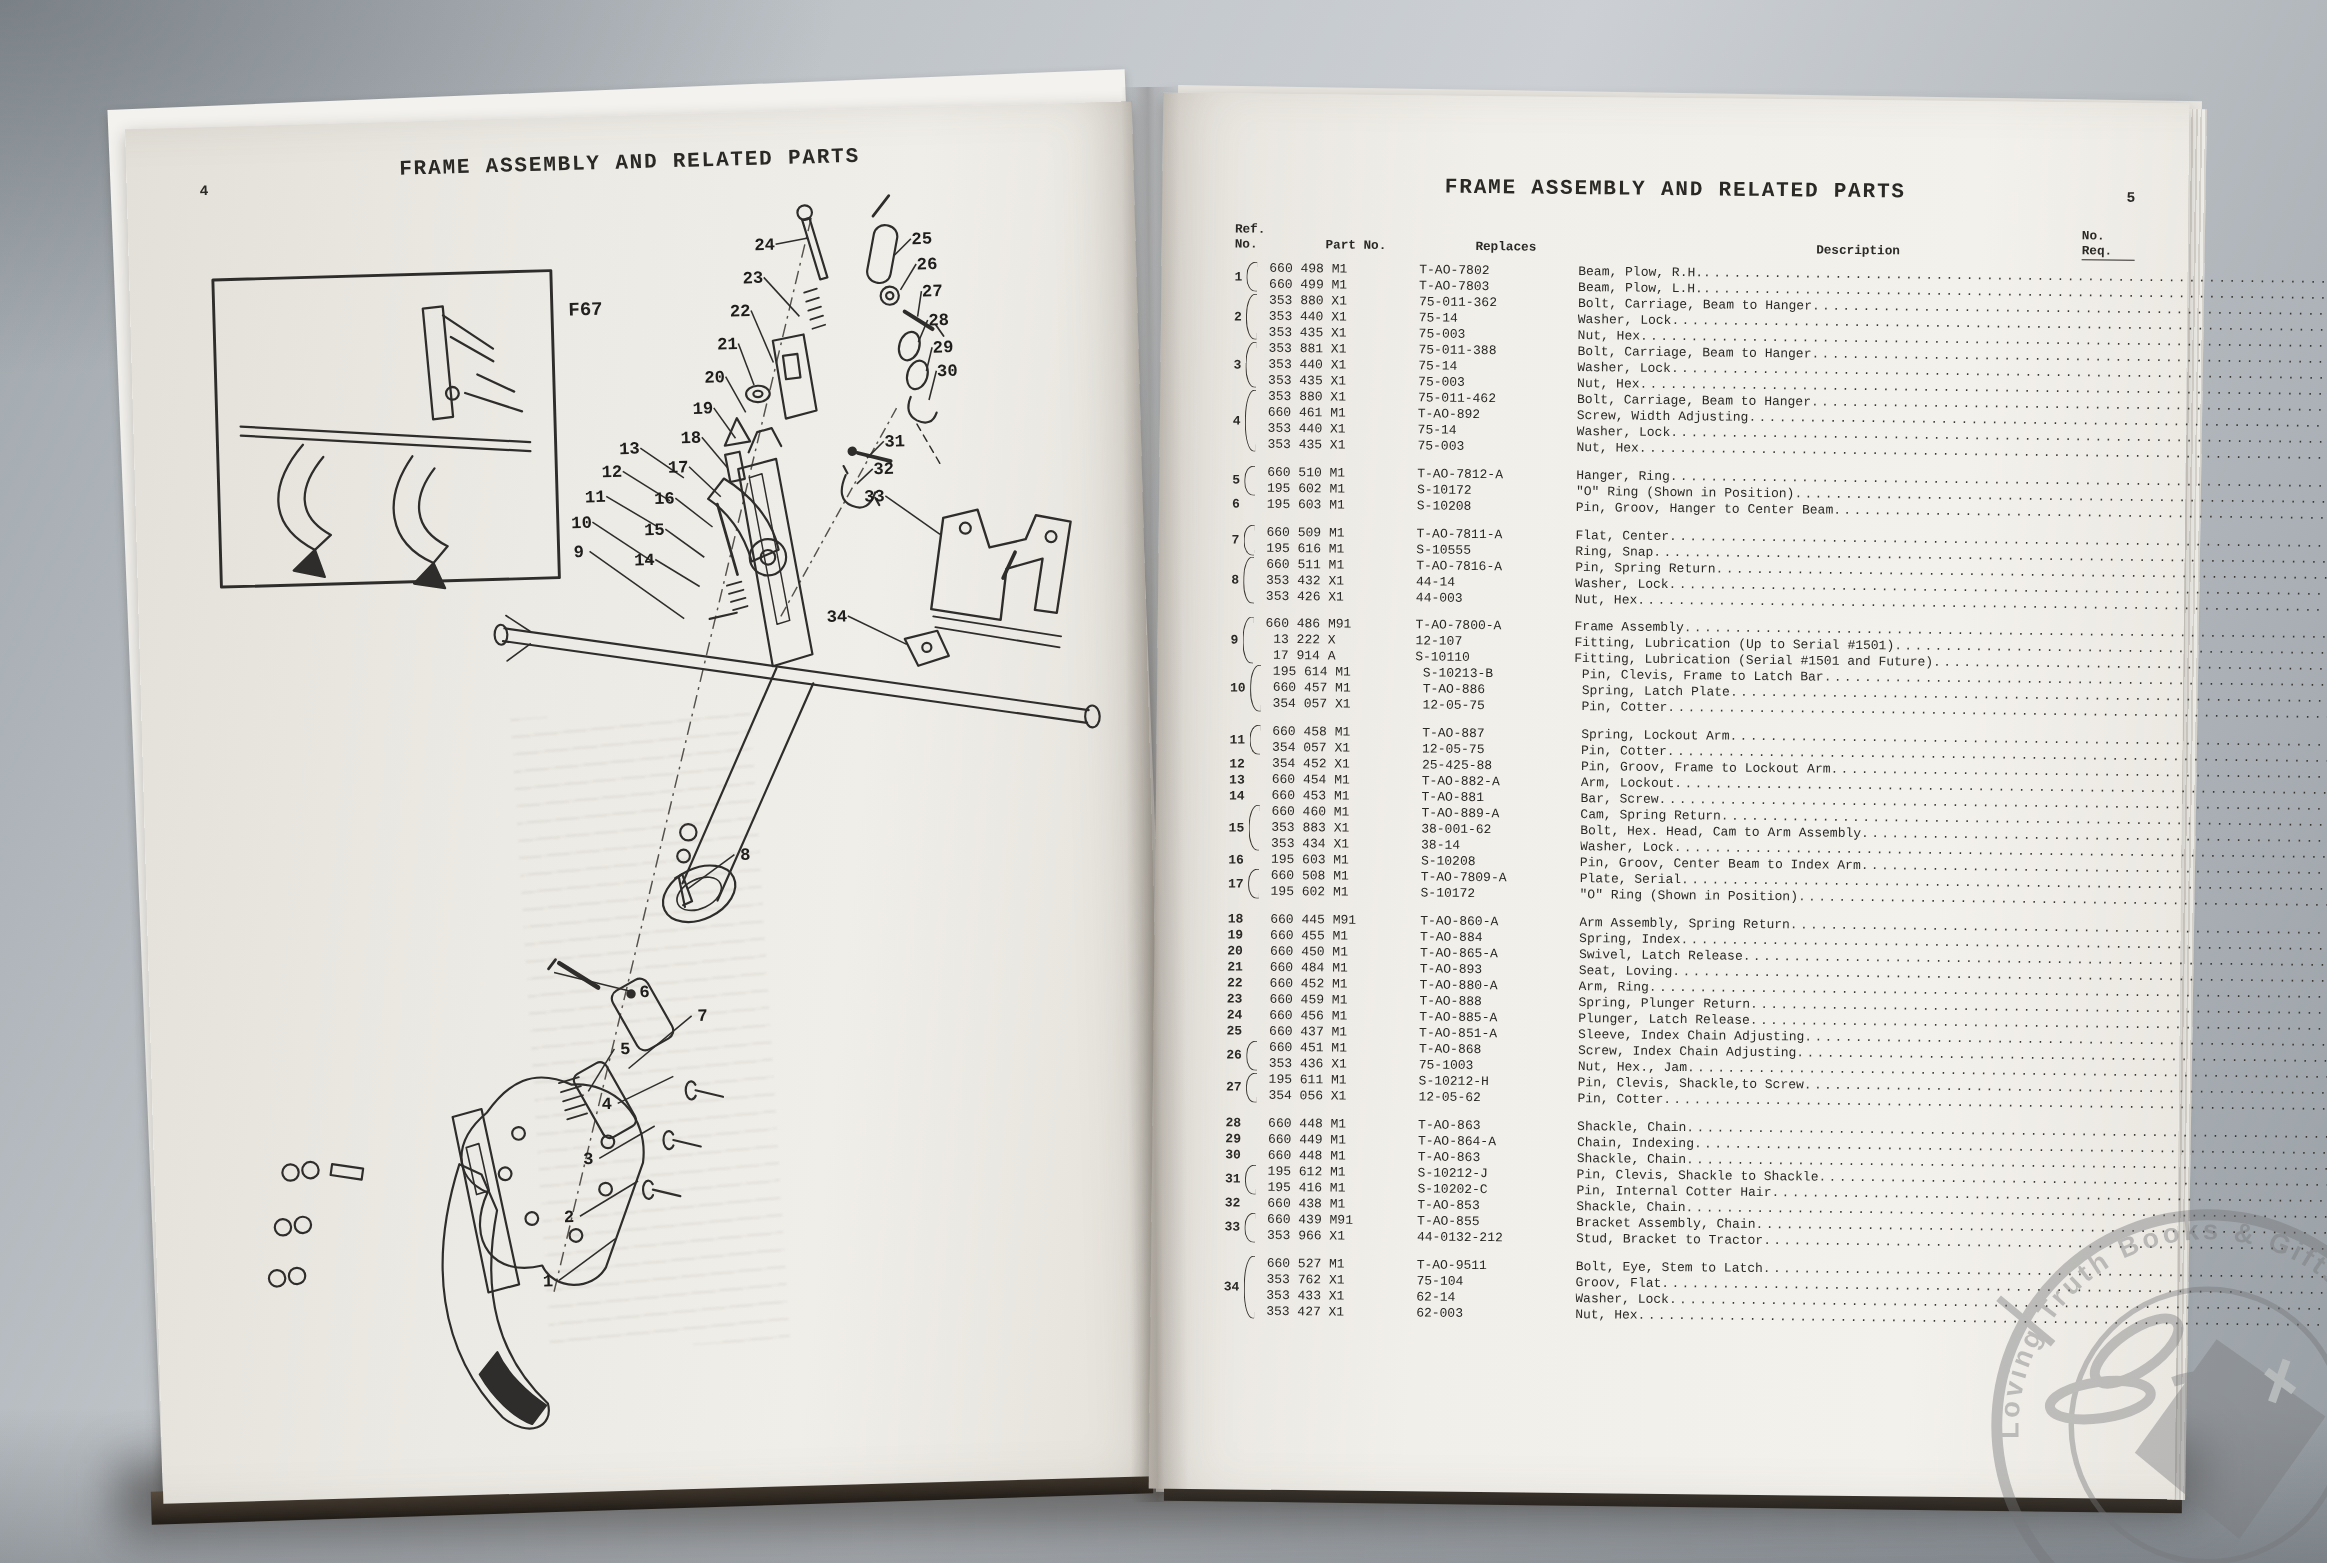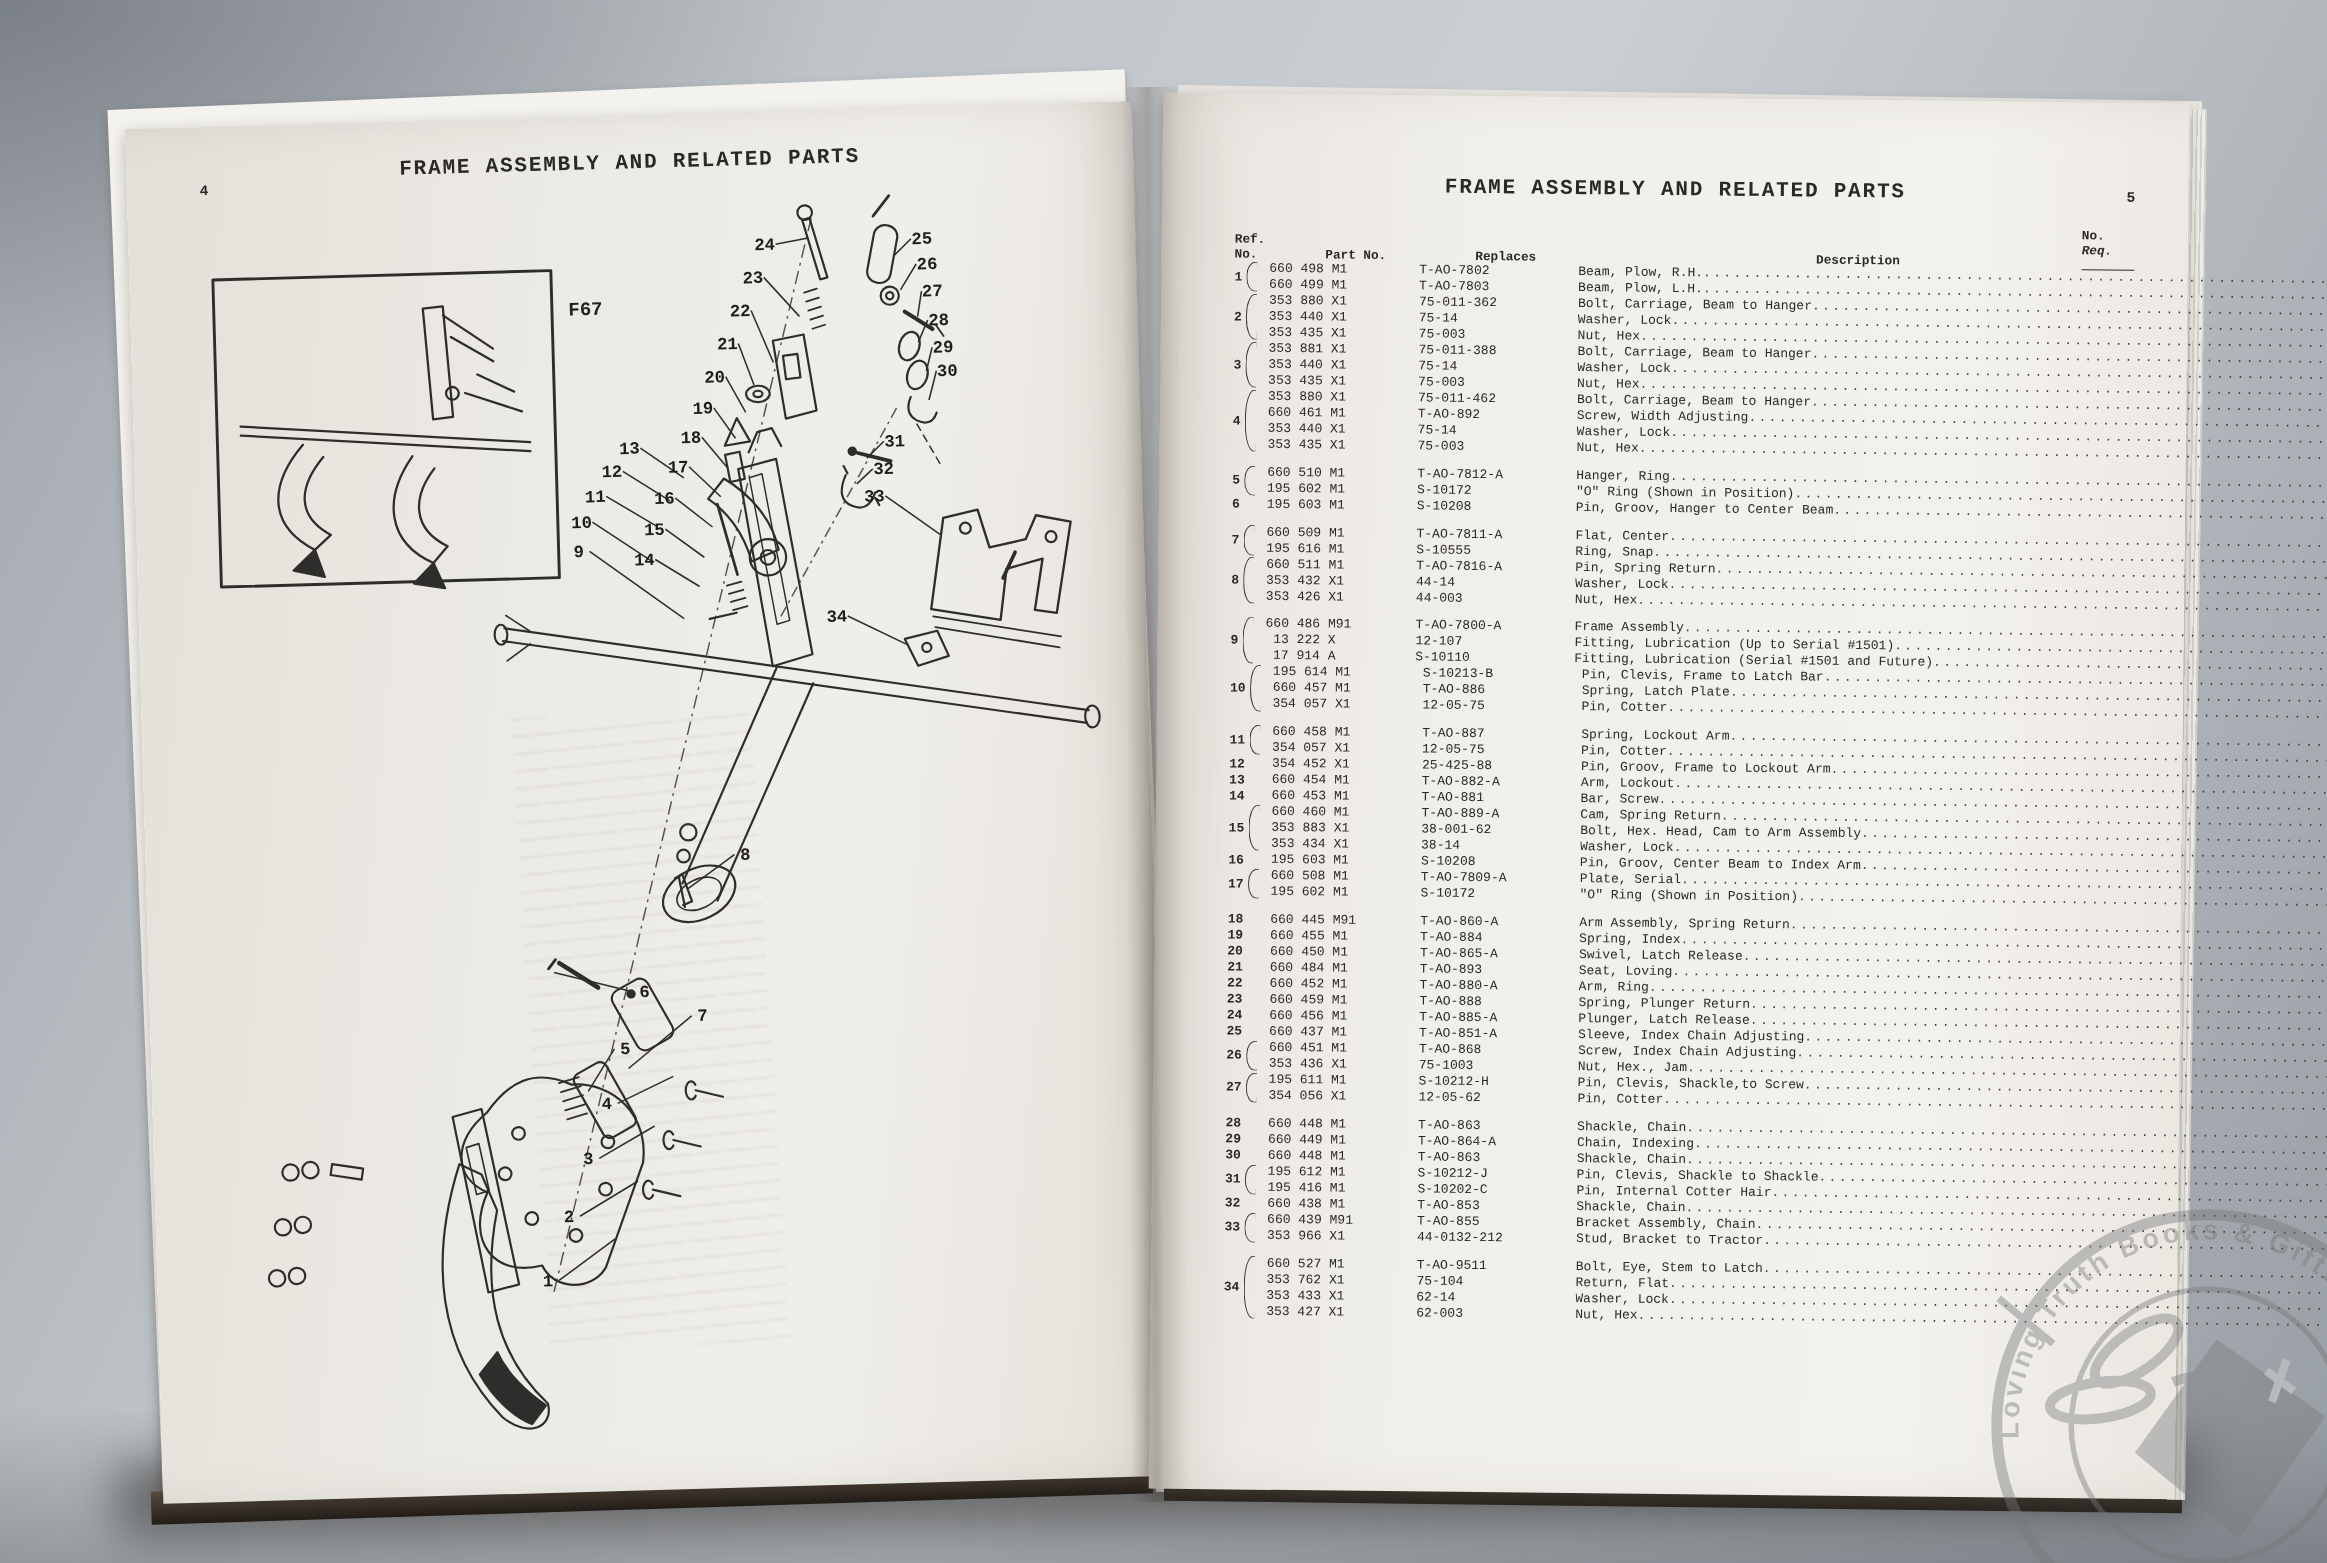--- a/index.html
+++ b/index.html
@@ -45,21 +45,21 @@
   .ptitle-r{top:80px;font-size:21px;}
   .pageno-r{position:absolute;right:53px;top:87px;font-size:14.5px;font-weight:bold;}
   .thead{position:absolute;left:73px;right:53px;top:127px;display:flex;align-items:flex-end;
     font-size:12.7px;line-height:14.5px;font-weight:bold;}
   .h-ref{width:51px;}
   .h-sp{width:27px;}
   .h-part{width:150px;padding-left:12.7px;}
   .h-rep{width:159px;}
   .h-desc{flex:1;text-align:center;}
   .h-req{width:53px;text-align:left;}
-  .h-req .u{border-bottom:1.8px solid #2b2926;padding-bottom:11px;font-style:italic;}
+  .h-req .u{border-bottom:1.8px solid #2b2926;padding-bottom:1px;}
   .tbody{position:absolute;left:73px;right:53px;top:167px;}
   .pgroup{display:flex;}
   .pgroup.gap{margin-top:11.8px;}
   .gref{width:51px;text-align:center;font-size:13px;align-self:center;font-weight:bold;}
   .gbody{flex:1;position:relative;padding-left:27px;}
   .gbody.bracketed::before{content:"";position:absolute;left:4.5px;top:0.9px;bottom:0.9px;width:10px;
     border:1.8px solid #3a3733;border-right:none;border-radius:9px 0 0 9px / 45% 0 0 45%;}
   .prow{display:flex;height:16px;line-height:16px;font-size:13px;white-space:pre;}
   .c-part{width:150px;}
   .c-rep{width:159px;}
@@ -500,21 +500,21 @@
           <div class="gref">33</div>
           <div class="gbody bracketed">
             <div class="prow"><span class="c-part">660 439 M91</span><span class="c-rep">T-AO-855</span><span class="c-desc"><i class="dt">Bracket Assembly, Chain</i><i class="dl"></i></span></div>
             <div class="prow"><span class="c-part">353 966 X1</span><span class="c-rep">44-0132-212</span><span class="c-desc"><i class="dt">Stud, Bracket to Tractor</i><i class="dl"></i></span></div>
           </div>
         </div>
         <div class="pgroup gap">
           <div class="gref">34</div>
           <div class="gbody bracketed">
             <div class="prow"><span class="c-part">660 527 M1</span><span class="c-rep">T-AO-9511</span><span class="c-desc"><i class="dt">Bolt, Eye, Stem to Latch</i><i class="dl"></i></span></div>
-            <div class="prow"><span class="c-part">353 762 X1</span><span class="c-rep">75-104</span><span class="c-desc"><i class="dt">Return, Flat</i><i class="dl"></i></span></div>
+            <div class="prow"><span class="c-part">353 762 X1</span><span class="c-rep">75-104</span><span class="c-desc"><i class="dt">Groov, Flat</i><i class="dl"></i></span></div>
             <div class="prow"><span class="c-part">353 433 X1</span><span class="c-rep">62-14</span><span class="c-desc"><i class="dt">Washer, Lock</i><i class="dl"></i></span></div>
             <div class="prow"><span class="c-part">353 427 X1</span><span class="c-rep">62-003</span><span class="c-desc"><i class="dt">Nut, Hex</i><i class="dl"></i></span></div>
           </div>
         </div>
       </div>
   </div>
 
   <div class="spine"></div>
 
   <svg class="watermark" viewBox="0 0 600 600">

